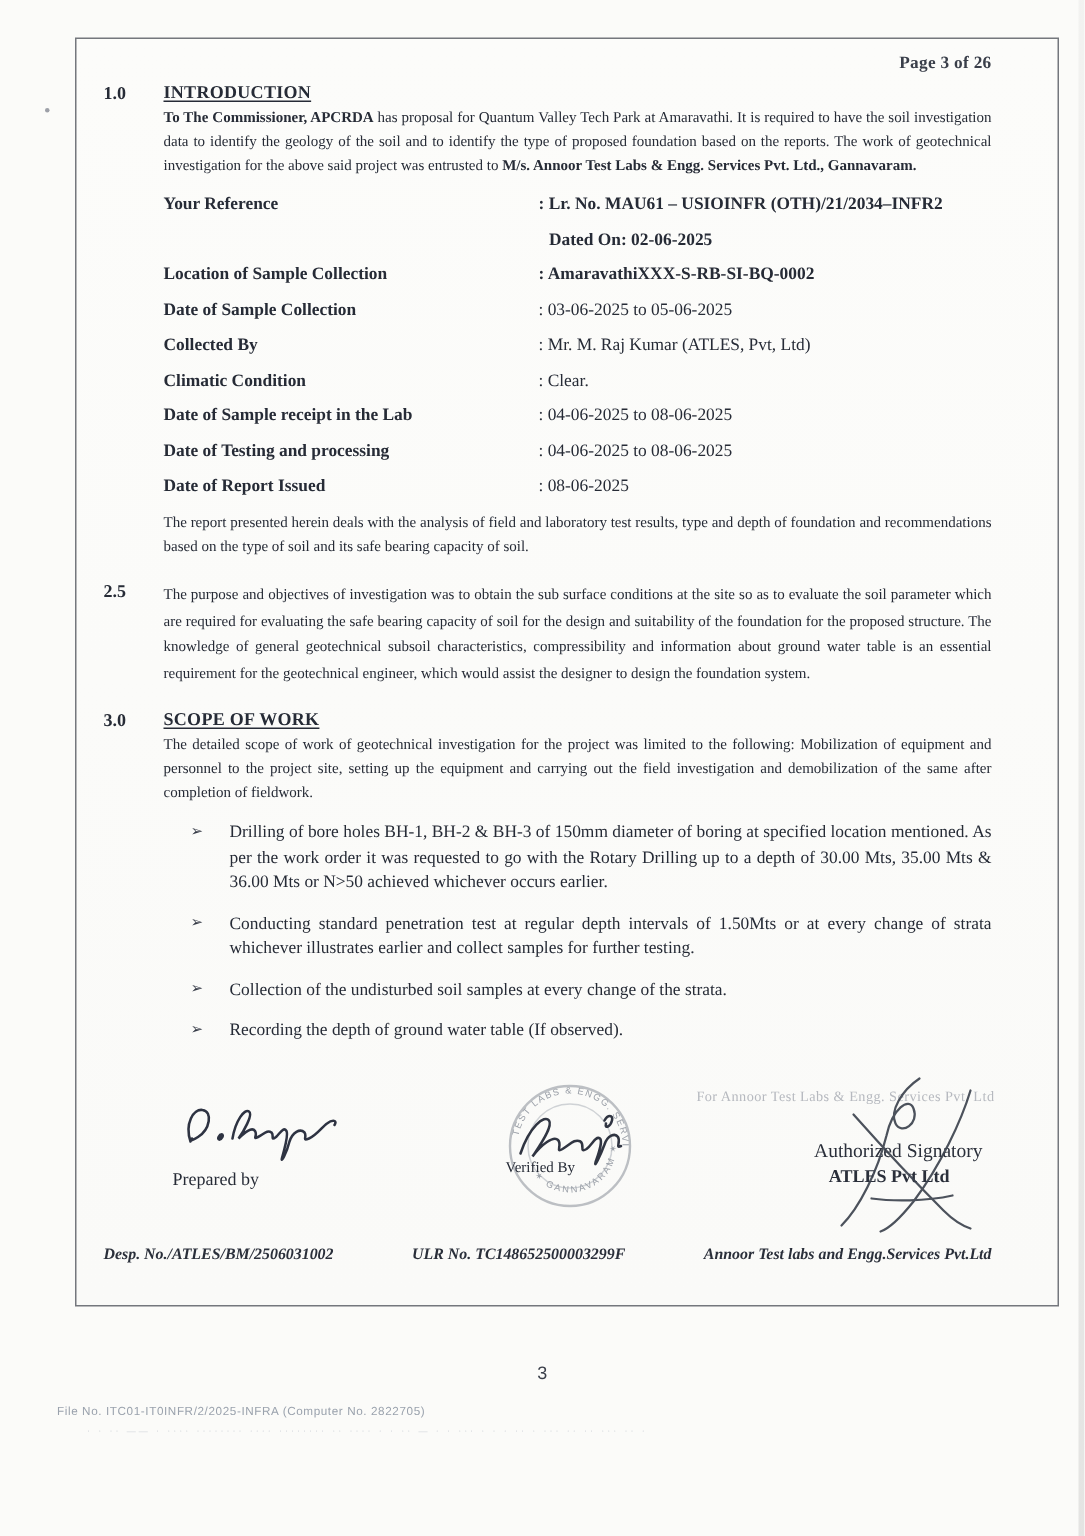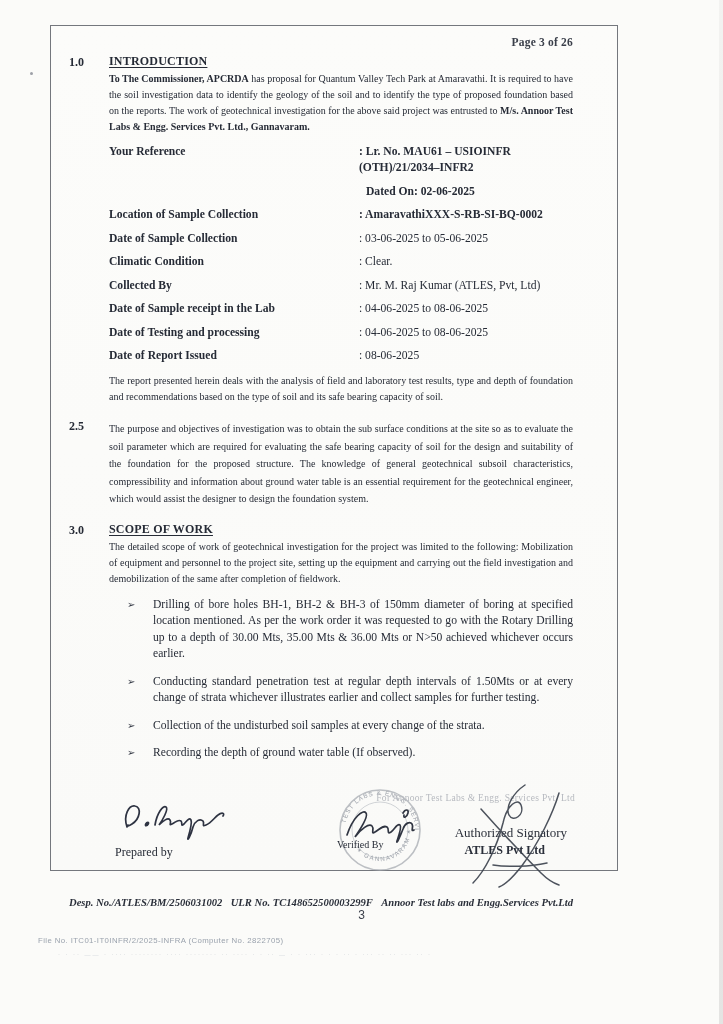--- a/index.html
+++ b/index.html
@@ -6,21 +6,21 @@
   body{
     width:723px;height:1024px;position:relative;
     background:#fbfbf9;
     font-family:"Liberation Serif", serif;
     color:#262b36;
     overflow:hidden;
   }
   .sheet{position:absolute;inset:0;}
   
   .page-box{
-    position:absolute;left:50px;top:25px;width:568px;height:846px;
+    position:absolute;left:50px;top:25px;width:656px;height:846px;
     border:1.5px solid #74777d;
     box-sizing:border-box;
     padding:10px 44px 0 18px;
     background:linear-gradient(180deg,#fcfcfa 0%,#fafaf8 100%);
   }
   .page-label{
     text-align:right;font-size:11.5px;font-weight:bold;color:#3a3f4a;
     margin-bottom:6px;letter-spacing:.2px;
   }
   
@@ -126,26 +126,26 @@
           </div>
           <div class="ref-row">
             <div class="ref-label">Location of Sample Collection</div>
             <div class="ref-value vbold">: AmaravathiXXX-S-RB-SI-BQ-0002</div>
           </div>
           <div class="ref-row">
             <div class="ref-label">Date of Sample Collection</div>
             <div class="ref-value">: 03-06-2025 to 05-06-2025</div>
           </div>
           <div class="ref-row">
+            <div class="ref-label">Collected By</div>
+            <div class="ref-value">: Mr. M. Raj Kumar (ATLES, Pvt, Ltd)</div>
+          </div>
+          <div class="ref-row">
             <div class="ref-label">Climatic Condition</div>
             <div class="ref-value">: Clear.</div>
-          </div>
-          <div class="ref-row">
-            <div class="ref-label">Collected By</div>
-            <div class="ref-value">: Mr. M. Raj Kumar (ATLES, Pvt, Ltd)</div>
           </div>
           <div class="ref-row">
             <div class="ref-label">Date of Sample receipt in the Lab</div>
             <div class="ref-value">: 04-06-2025 to 08-06-2025</div>
           </div>
           <div class="ref-row">
             <div class="ref-label">Date of Testing and processing</div>
             <div class="ref-value">: 04-06-2025 to 08-06-2025</div>
           </div>
           <div class="ref-row" style="margin-bottom:4px;">

